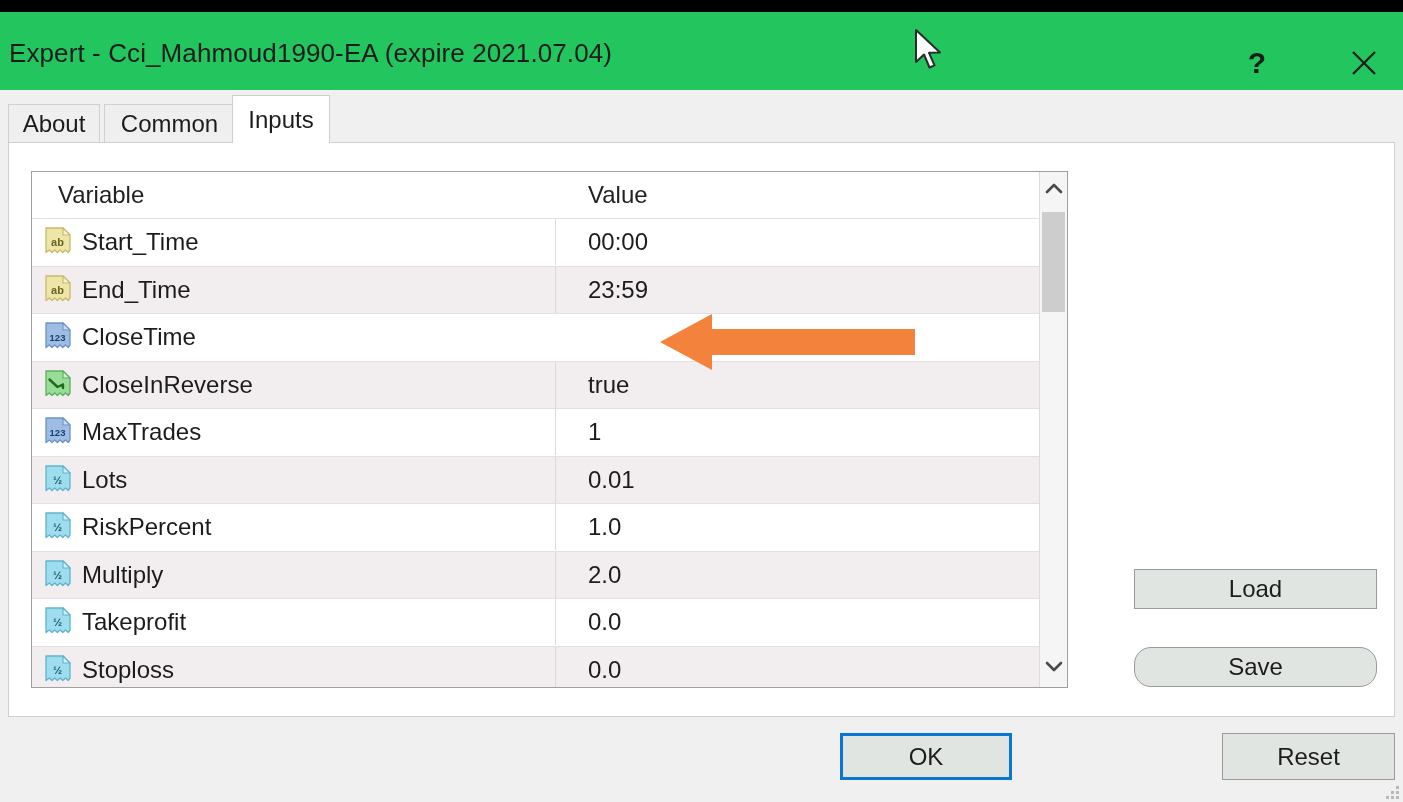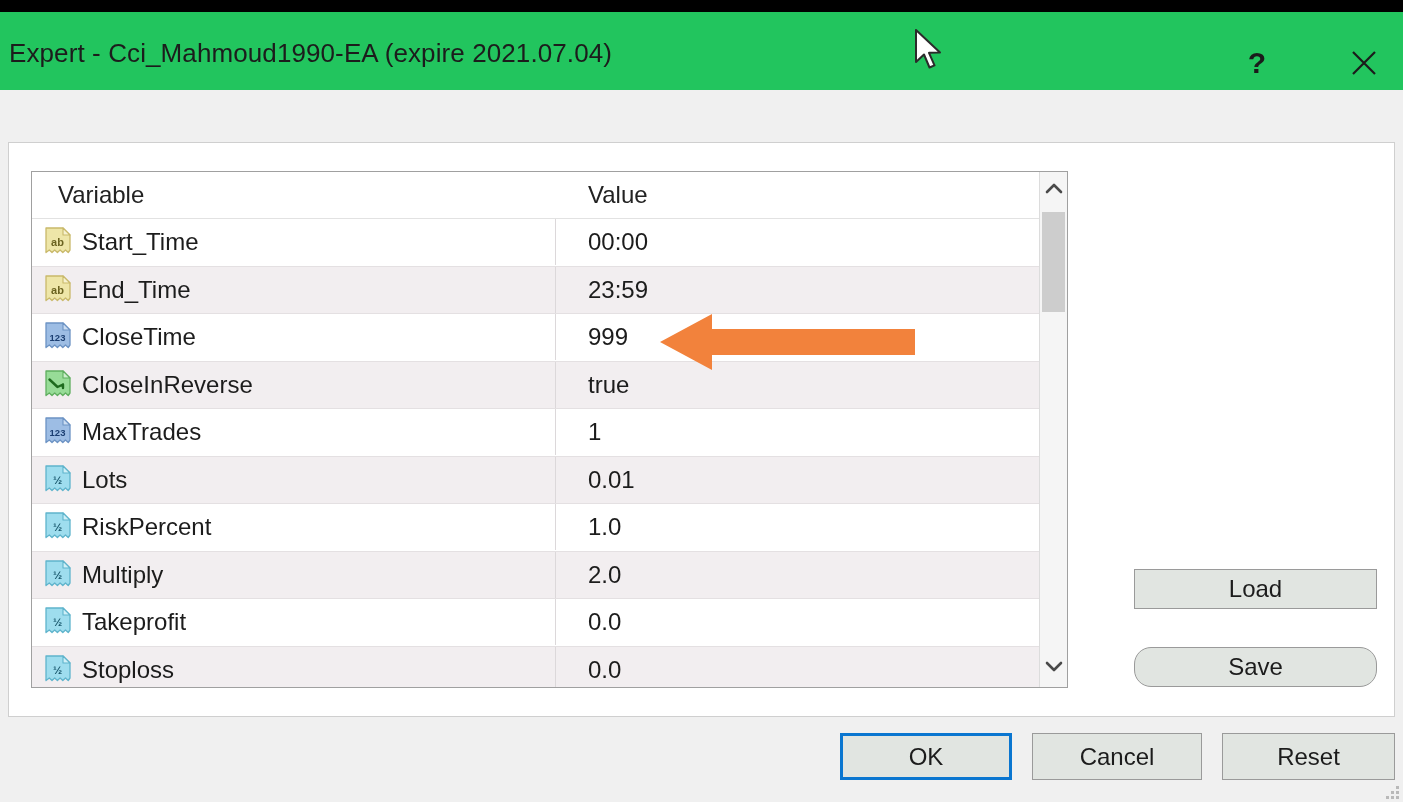--- a/index.html
+++ b/index.html
@@ -165,20 +165,31 @@
   </div>
 
   <div class="cursor">
     <svg width="34" height="44" viewBox="0 0 34 44">
       <path d="M2 1 L2 33 L10 25.5 L15.5 38.5 L20.5 36.3 L15 23.8 L26 23.6 Z" fill="#ffffff" stroke="#2b2b2b" stroke-width="2" stroke-linejoin="round"></path>
     </svg>
   </div>
 
   <div class="dlg-body"></div>
 
+  <div class="tabstrip">
+    <div class="tab" id="tab-about">
+      <span>About</span>
+    </div>
+    <div class="tab" id="tab-common">
+      <span>Common</span>
+    </div>
+    <div class="tab active" id="tab-inputs">
+      <span>Inputs</span>
+    </div>
+  </div>
 
   <div class="tabpanel">
 
     <div class="listview">
       <div class="lv-inner">
 
         <div class="lv-header">
           <div class="hcell var">Variable</div>
           <div class="hcell val">Value</div>
         </div>
@@ -217,23 +228,20 @@
             <div class="lv-row">
               <div class="cell-var">
                 <span class="ticon">
                   <svg width="28" height="30" viewBox="0 0 28 30">
                     <path d="M2 1 L19 1 L26 8 L26 23 L24.2 25.5 L21.5 23 L18.8 25.5 L16.1 23 L13.4 25.5 L10.7 23 L8 25.5 L5.3 23 L2 25.5 Z" fill="#9DBDE4" stroke="#6C93C4" stroke-width="1.3" stroke-linejoin="round"></path>
                     <path d="M19 1 L19 8 L26 8 Z" fill="#CBDDF2" stroke="#6C93C4" stroke-width="1.1" stroke-linejoin="round"></path>
                     <text x="13.5" y="19" font-family="Liberation Sans, sans-serif" font-size="9.5" font-weight="bold" fill="#1c3f72" text-anchor="middle">123</text>
                   </svg>
                 </span>
                 <span class="vname">CloseTime</span>
-              </div>
-              <div class="cell-val">
-                <span class="vval">999</span>
               </div>
             </div>
             <div class="lv-row alt">
               <div class="cell-var">
                 <span class="ticon">
                   <svg width="28" height="30" viewBox="0 0 28 30">
                     <path d="M2 1 L19 1 L26 8 L26 23 L24.2 25.5 L21.5 23 L18.8 25.5 L16.1 23 L13.4 25.5 L10.7 23 L8 25.5 L5.3 23 L2 25.5 Z" fill="#97DC97" stroke="#5FAE5F" stroke-width="1.3" stroke-linejoin="round"></path>
                     <path d="M19 1 L19 8 L26 8 Z" fill="#CCEFCC" stroke="#5FAE5F" stroke-width="1.1" stroke-linejoin="round"></path>
                     <path d="M5.5 9.5 L13 16.5 M13.5 17 L19 14.5 M19 14.5 L19 18" stroke="#1e6b1e" stroke-width="2.4" fill="none" stroke-linecap="round"></path>
                   </svg>
@@ -360,23 +368,20 @@
       <span>Load</span>
     </div>
     <div class="side-btn" id="btn-save">
       <span>Save</span>
     </div>
   </div>
 
   <div class="foot-btn" id="btn-ok">
     <span>OK</span>
   </div>
-  <div class="foot-btn" id="btn-cancel">
-    <span>Cancel</span>
-  </div>
   <div class="foot-btn" id="btn-reset">
     <span>Reset</span>
   </div>
 
   <div class="grip">
     <i style="right:0;bottom:0"></i>
       <i style="right:5px;bottom:0"></i>
       <i style="right:10px;bottom:0"></i>
     <i style="right:0;bottom:5px"></i>
       <i style="right:5px;bottom:5px"></i>

